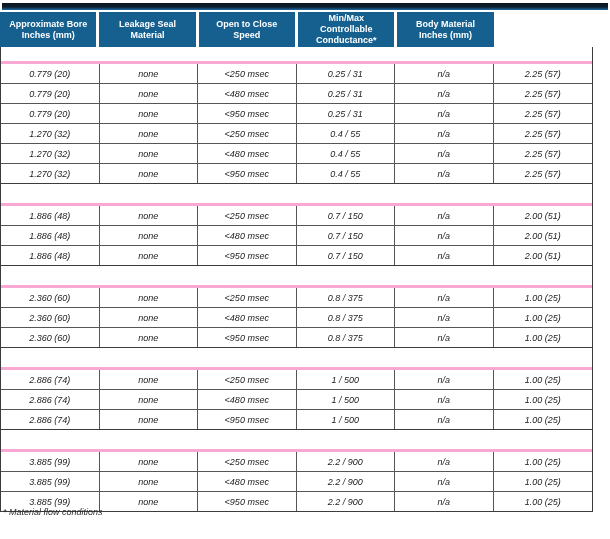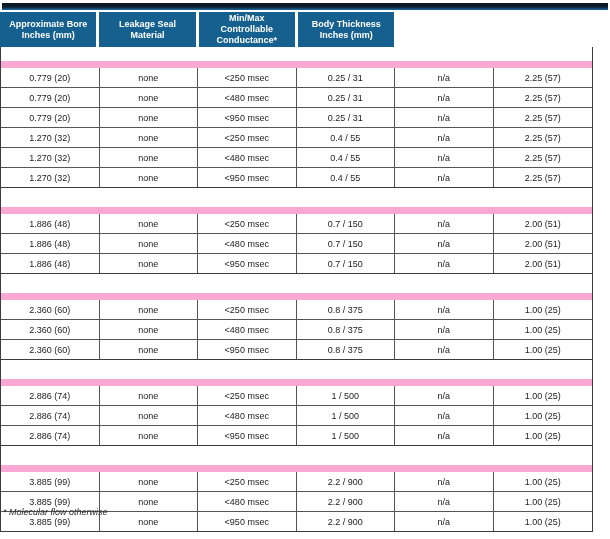--- a/index.html
+++ b/index.html
@@ -43,22 +43,23 @@
     text-align: center;
     white-space: pre-line;
   }
   .table-body {
     border-left: 1px solid #3c3c3c;
     border-right: 1px solid #3c3c3c;
   }
   .spacer-band { height: 14px; }
   .gap-band { height: 19px; }
   .row-group {
-    border-top: 7px solid #f9a8d4;
+    border-top: 3px solid #f9a8d4;
     border-bottom: 1px solid #3c3c3c;
+    font-style: italic;
   }
   .data-row {
     display: grid;
     grid-template-columns: repeat(6, 1fr);
     height: 19px;
   }
   .data-row + .data-row { border-top: 1px solid #555555; }
   .data-cell {
     display: flex;
     align-items: center;
@@ -87,24 +88,26 @@
 
   <div class="accent-bar"></div>
 
   <div class="spec-table">
 
     <div class="header-row">
       <div class="header-cell">Approximate Bore
 Inches (mm)</div>
       <div class="header-cell">Leakage Seal
 Material</div>
+      <div class="header-cell">Open to Close
+Speed</div>
       <div class="header-cell">Min/Max
 Controllable
 Conductance*</div>
-      <div class="header-cell">Body Thickness
+      <div class="header-cell">Body Material
 Inches (mm)</div>
     </div>
 
     <div class="table-body">
       <div class="spacer-band"></div>
 
     <div class="row-group">
           <div class="data-row">
             <div class="data-cell">0.779 (20)</div>
             <div class="data-cell">none</div>
@@ -260,16 +263,16 @@
             <div class="data-cell">2.2 / 900</div>
             <div class="data-cell">n/a</div>
             <div class="data-cell">1.00 (25)</div>
           </div>
         </div>
       </div>
 
   </div>
 
   <div class="footnotes">
-    <div class="line1">* Molecular flow otherwise</div>
+    <div class="line1">* Material flow conditions</div>
   </div>
 
 </div>
 
 </body></html>

